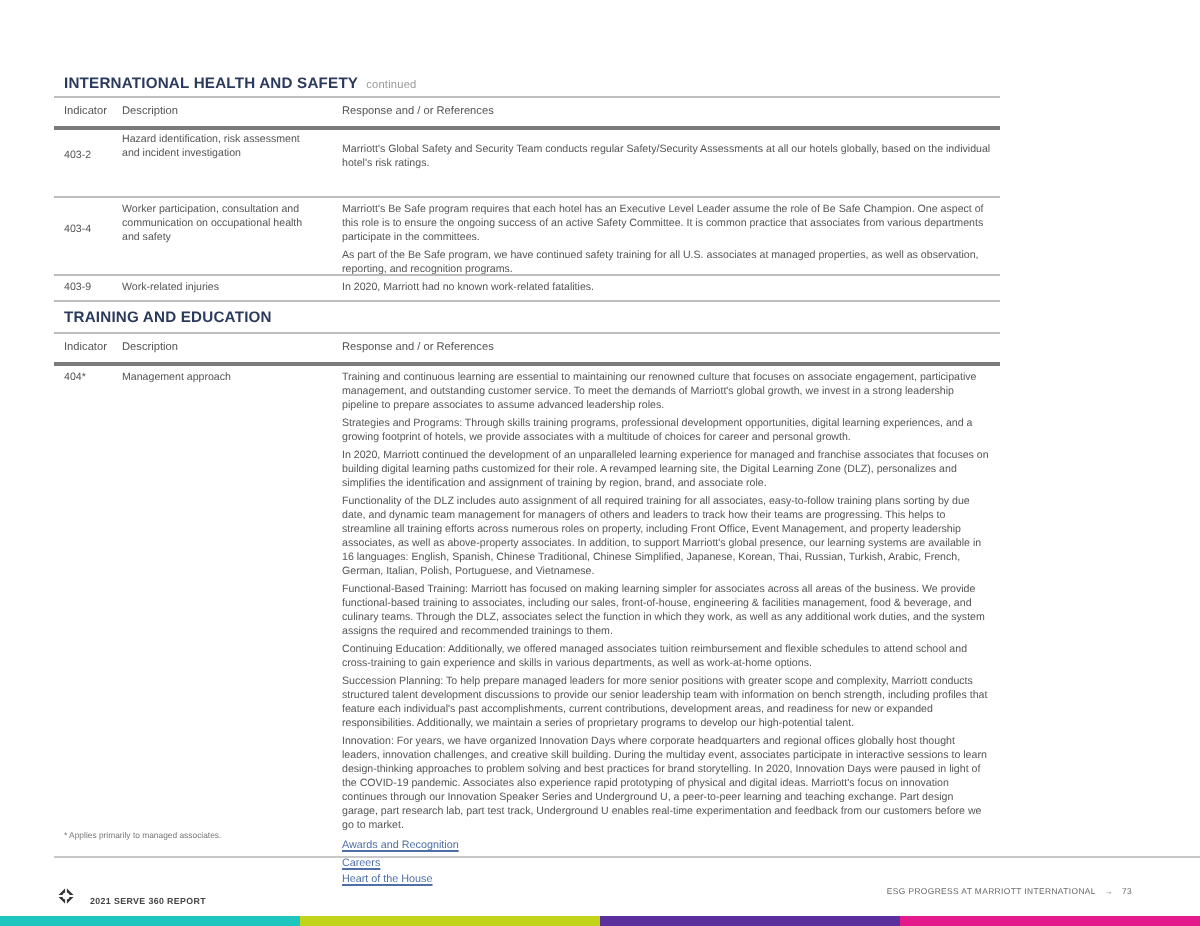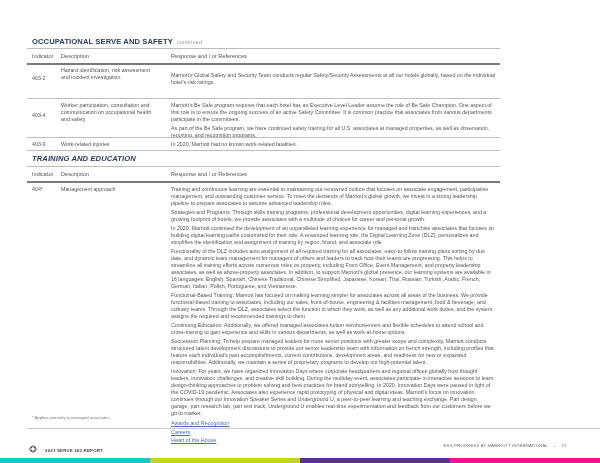--- a/index.html
+++ b/index.html
@@ -32,21 +32,21 @@
     .footer-right { position: absolute; right: 34px; top: 443px; font-size: 4.2px; color: #666; letter-spacing: 0.2px; }
     .colorbar { position: absolute; left: 0; top: 458px; width: 600px; height: 5px; display: flex; }
     .colorbar div { flex: 1; }
   </style>
 </head>
 <body>
 
 <div class="page">
 
   <div class="section-title" style="top:37px;">
-    <span>OCCUPATIONAL SERVE AND SAFETY</span><span class="cont">continued</span>
+    <span>INTERNATIONAL HEALTH AND SAFETY</span><span class="cont">continued</span>
   </div>
   <div class="hline" style="top:48px;"></div>
   <div class="hdr-row" style="top:49px;">
     <span style="left:5px;">Indicator</span>
     <span style="left:34px;">Description</span>
     <span style="left:144px;">Response and / or References</span>
   </div>
   <div class="hline thick" style="top:63px;"></div>
 
   <div class="cell ind" style="top:75px;">403-2</div>
@@ -64,21 +64,21 @@
   </div>
   <div class="hline" style="top:137px;"></div>
 
   <div class="cell ind" style="top:141px;">403-9</div>
   <div class="cell desc" style="top:141px;">Work-related injuries</div>
   <div class="cell resp" style="top:141px;">
       <p>In 2020, Marriott had no known work-related fatalities.</p>
     </div>
   <div class="hline" style="top:150px;"></div>
 
-  <div class="section-title" style="top:154px;font-style:italic;">TRAINING AND EDUCATION</div>
+  <div class="section-title" style="top:154px;">TRAINING AND EDUCATION</div>
   <div class="hline" style="top:166px;"></div>
   <div class="hdr-row" style="top:167px;">
     <span style="left:5px;">Indicator</span>
     <span style="left:34px;">Description</span>
     <span style="left:144px;">Response and / or References</span>
   </div>
   <div class="hline thick" style="top:181px;"></div>
 
   <div class="cell ind" style="top:186px;">404*</div>
   <div class="cell desc" style="top:186px;">Management approach</div>

